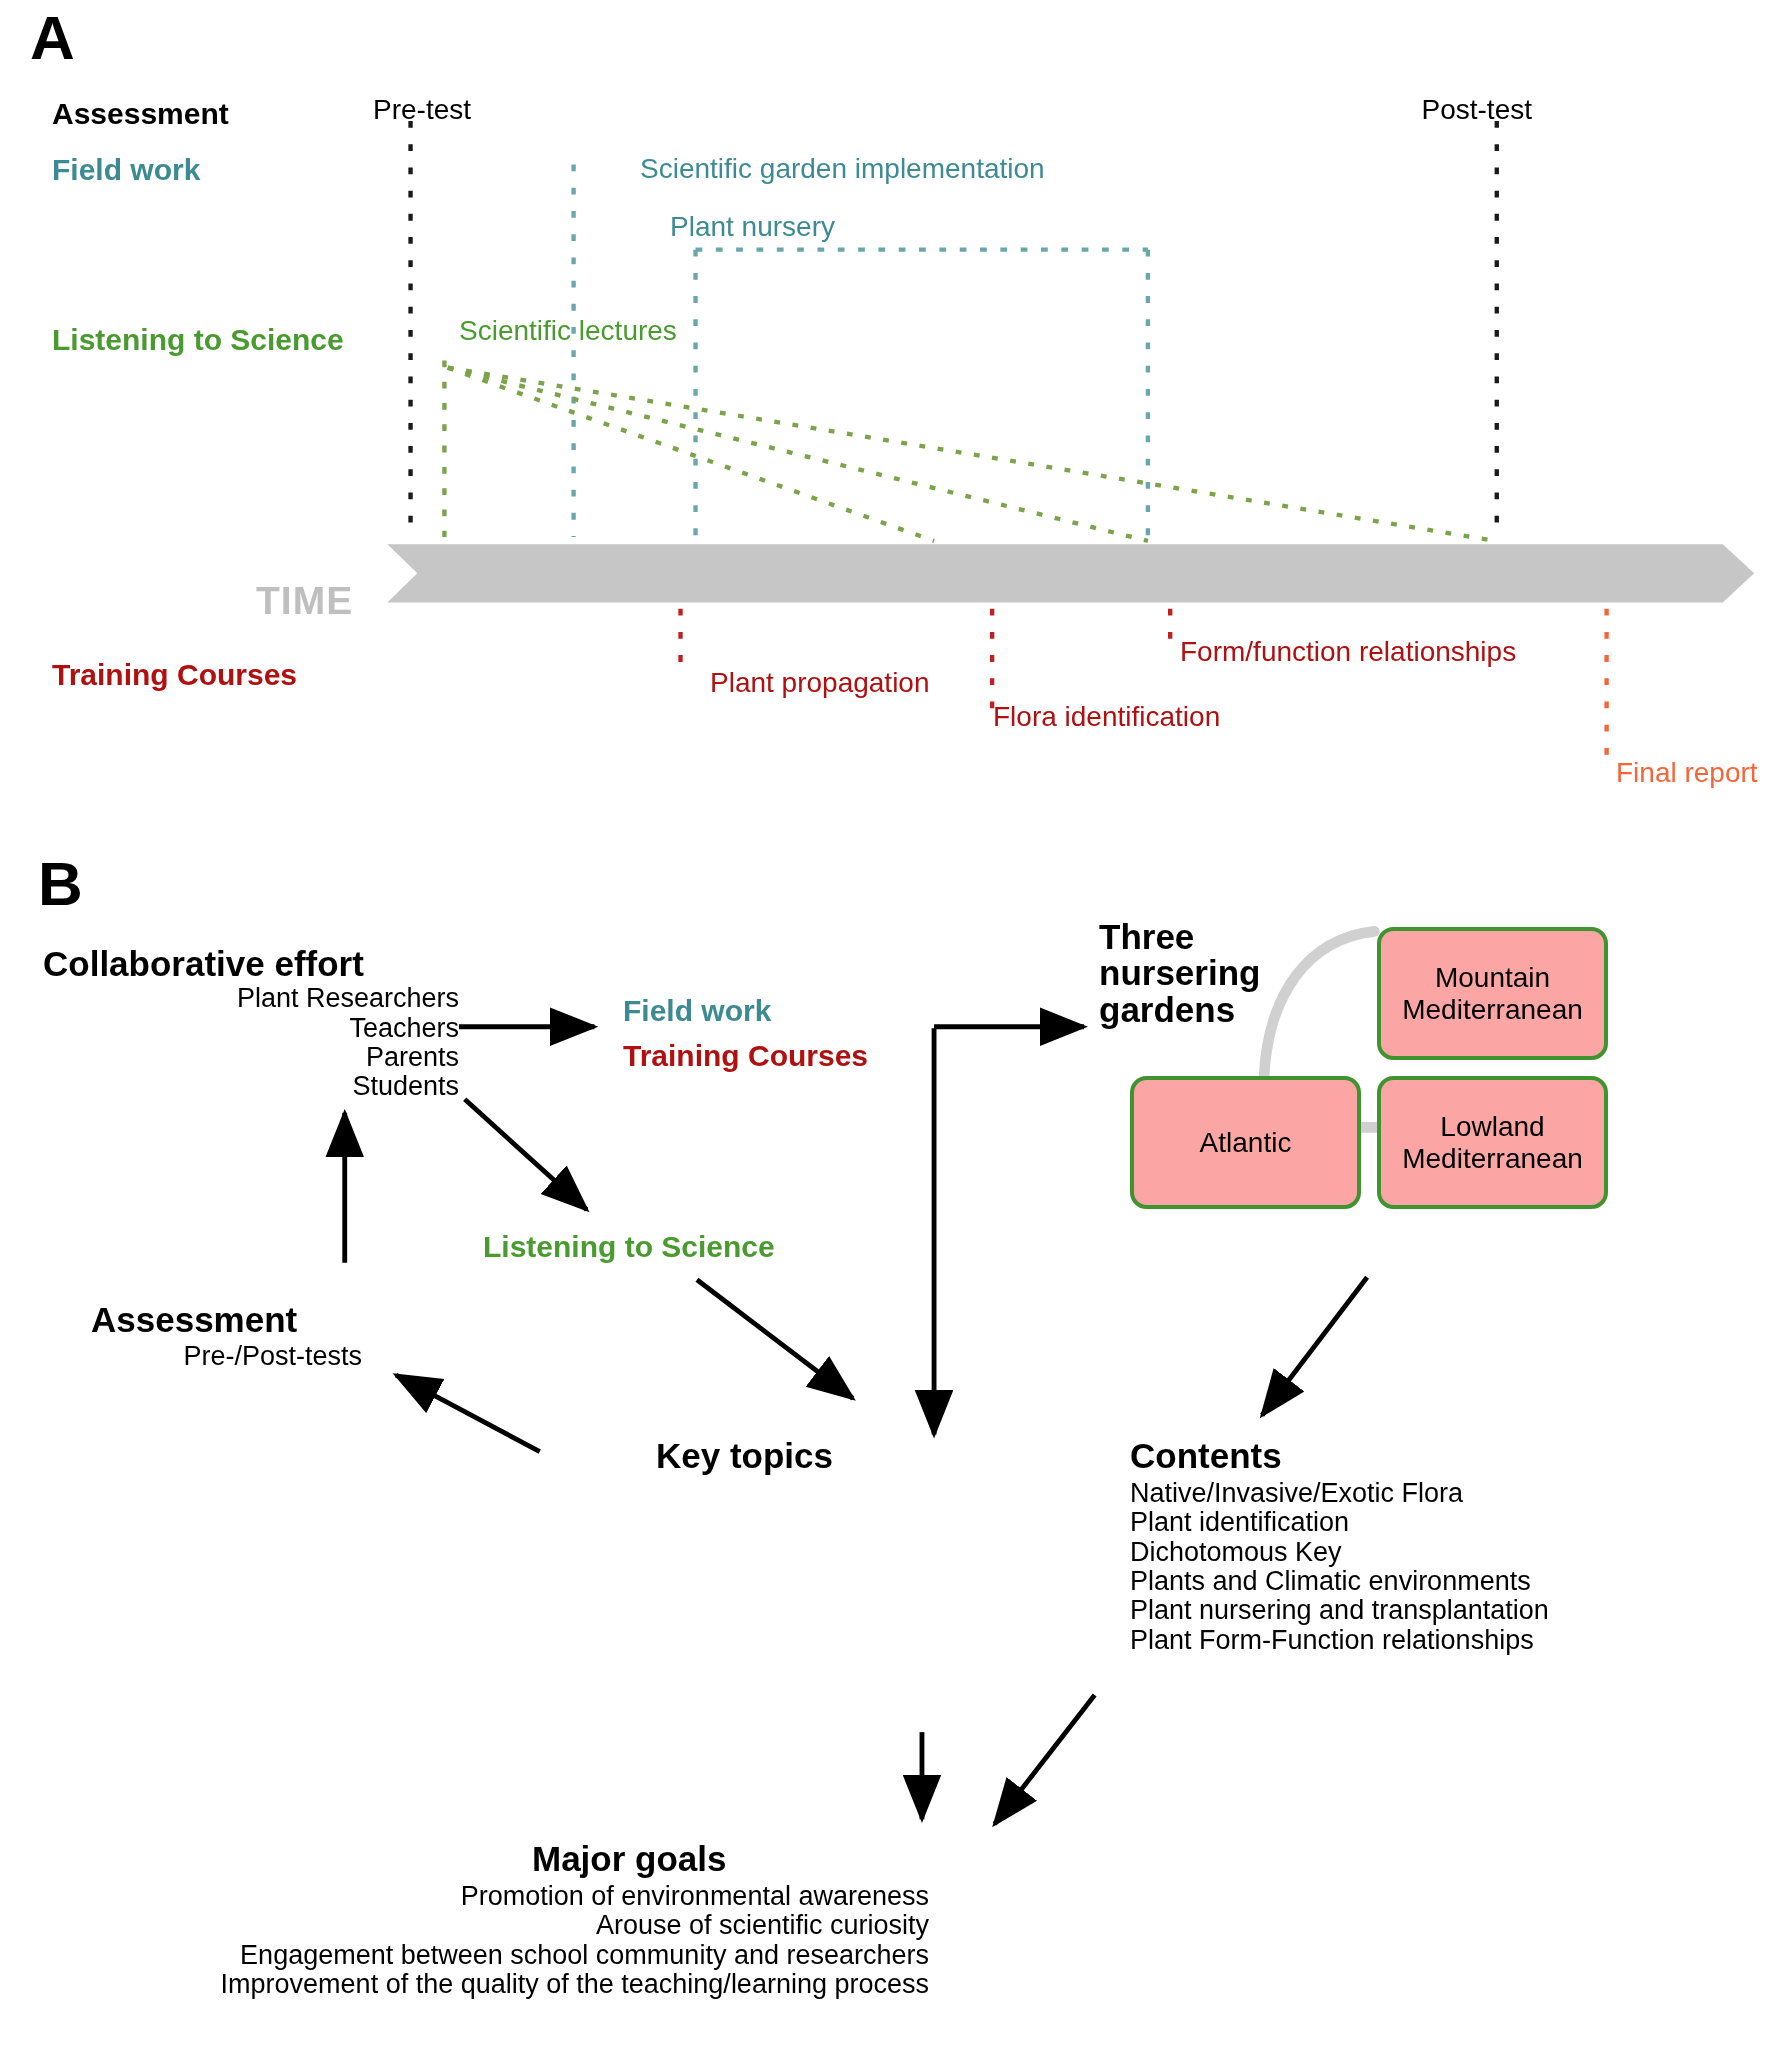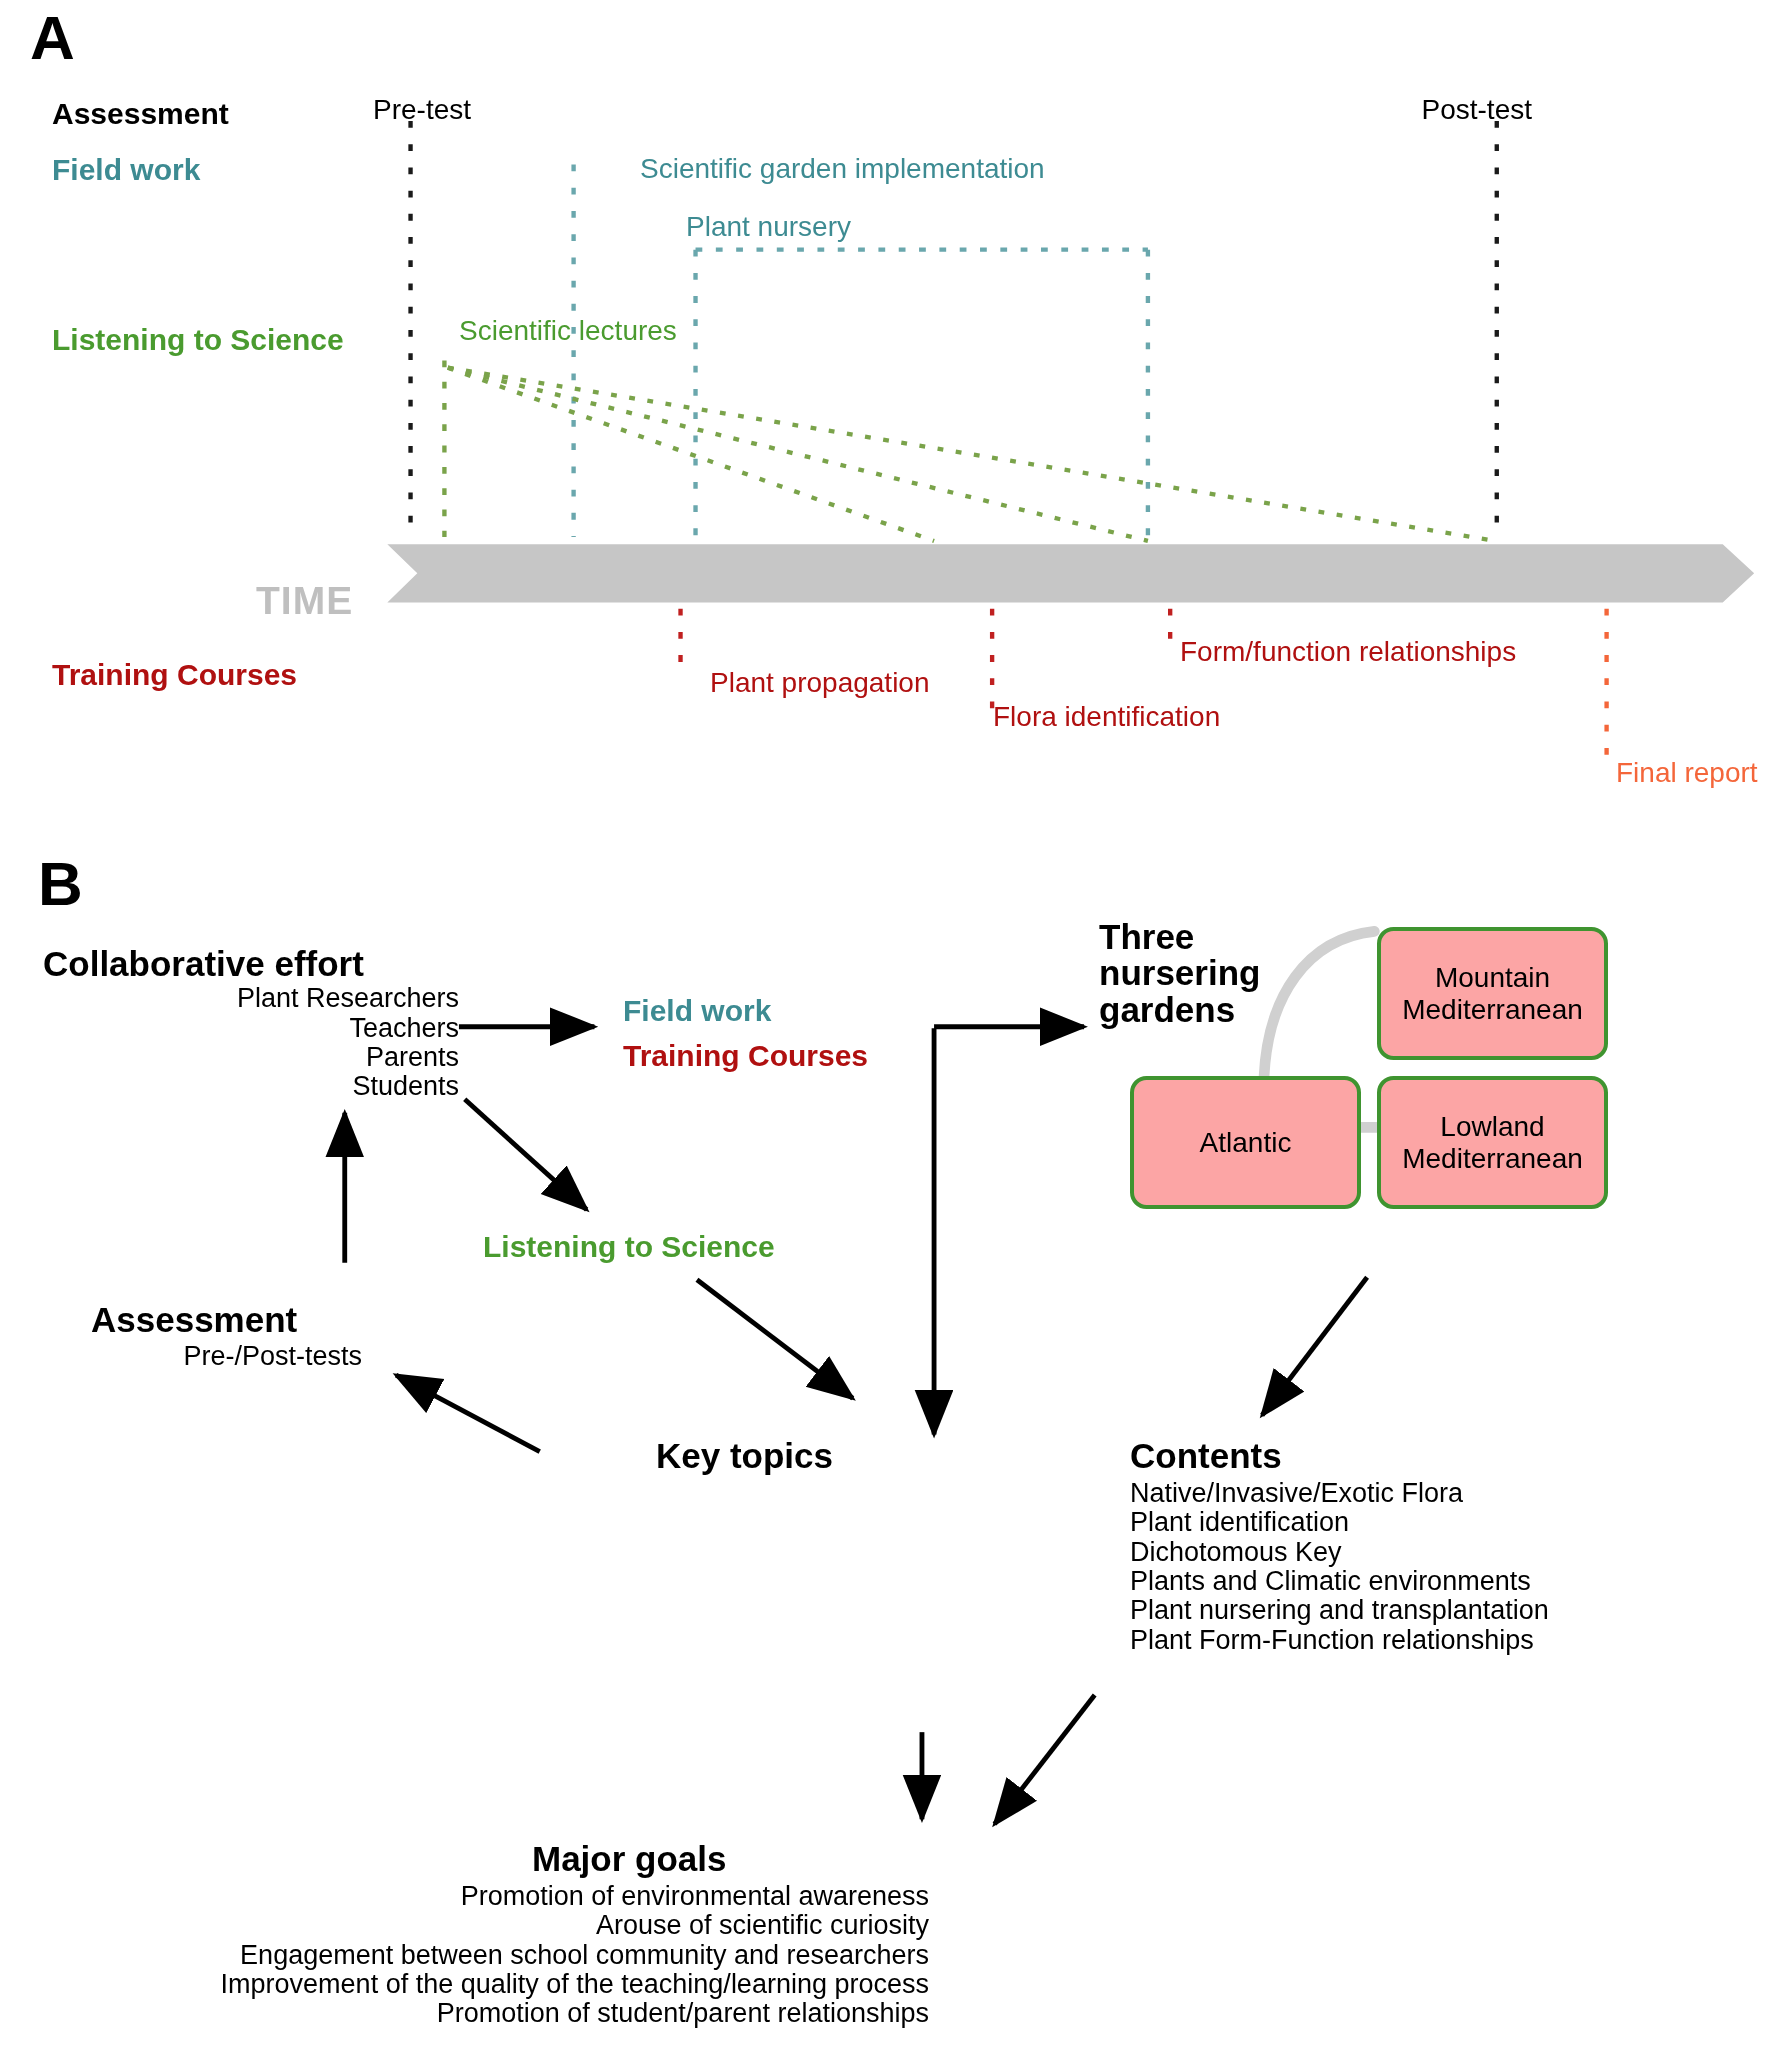--- a/index.html
+++ b/index.html
@@ -166,21 +166,21 @@
   <div class="abs rowlabel c-green nw" style="left:52px; top:325px;">Listening to Science</div>
 
   <div class="abs rowlabel c-red nw" style="left:52px; top:660px;">Training Courses</div>
 
   <div class="abs evt c-black nw" style="left:373px; top:96px;">Pre-test</div>
 
   <div class="abs evt c-black nw" style="left:1532px; top:96px; transform:translateX(-100%);">Post-test</div>
 
   <div class="abs evt c-teal nw" style="left:640px; top:155px;">Scientific garden implementation</div>
 
-  <div class="abs evt c-teal nw" style="left:686px; top:213px;text-align:center;">Plant nursery</div>
+  <div class="abs evt c-teal nw" style="left:670px; top:213px;text-align:center;">Plant nursery</div>
 
   <div class="abs evt c-green nw" style="left:459px; top:317px;">Scientific lectures</div>
 
   <div class="abs timeword nw" style="left:256px; top:553px;margin-top:28px;">TIME</div>
 
   <div class="abs evt c-red nw" style="left:710px; top:669px;">Plant propagation</div>
 
   <div class="abs evt c-red nw" style="left:993px; top:703px;">Flora identification</div>
 
   <div class="abs evt c-red nw" style="left:1180px; top:638px;">Form/function relationships</div>
@@ -253,18 +253,17 @@
     </div>
   </div>
 
   <div class="abs ta-r" style="left:145px; top:1841px; width:784px;">
     <div class="bhead ta-c" style="margin-left:387px; width:auto; text-align:left;">Major goals</div>
     <div class="blist" style="margin-top:4.8px;">
       <div>Promotion of environmental awareness</div>
       <div>Arouse of scientific curiosity</div>
       <div>Engagement  between school community and researchers</div>
       <div>Improvement of the quality of the teaching/learning process</div>
-      <div>Promotion of student/parent relationships</div>
     </div>
   </div>
 
 </div>
 
 
 </body></html>

